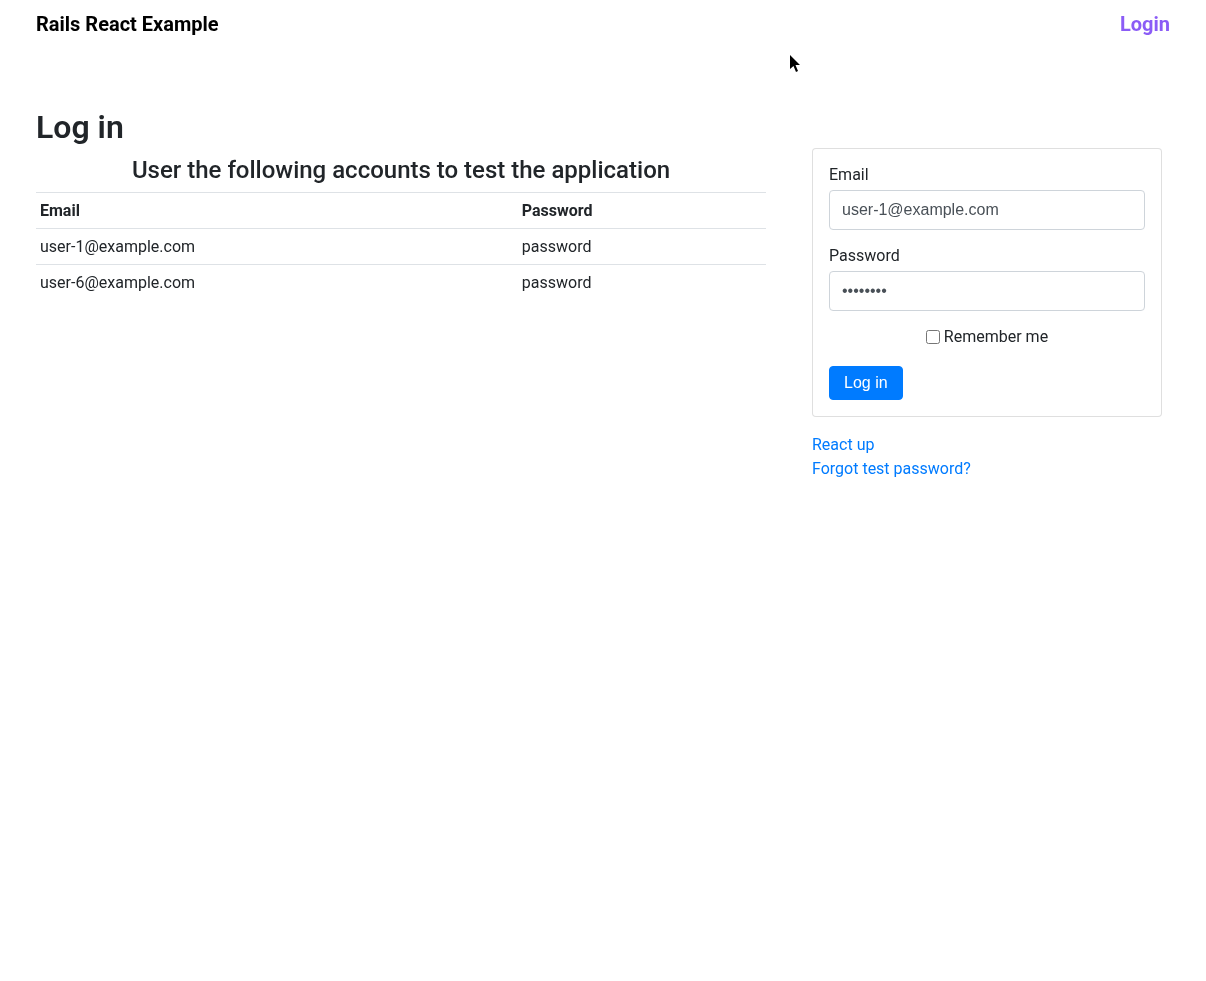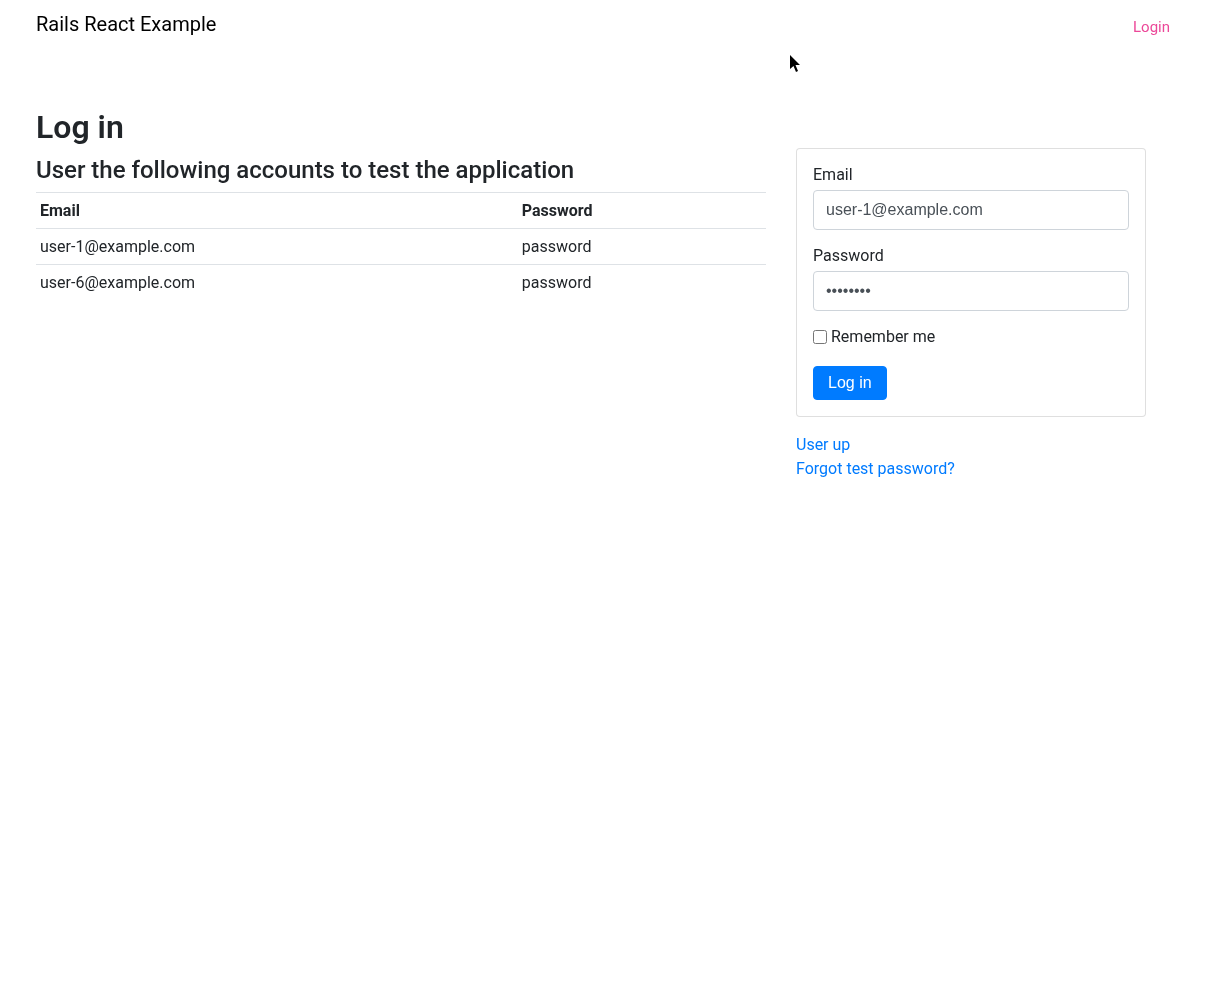--- a/index.html
+++ b/index.html
@@ -9,57 +9,59 @@
     }
     body {
       font-family: -apple-system, BlinkMacSystemFont, "Segoe UI", Roboto, "Helvetica Neue", Arial, sans-serif;
       font-size: 16px;
       color: #212529;
       background: #fff;
     }
     .navbar {
       display: flex;
       justify-content: space-between;
-      align-items: flex-end;
+      align-items: center;
       padding: 12px 36px;
+      font-weight: bold;
     }
     .navbar-brand {
       font-size: 20px;
       color: #000;
       text-decoration: none;
     }
     .navbar-login {
-      color: #ec4899;
+      color: #8b5cf6;
       text-decoration: none;
-      font-size: 15px;
+      font-size: 20px;
     }
     .container {
       padding: 0 36px;
       margin-top: 60px;
     }
     .row {
       display: flex;
-      gap: 30px;
+      gap: 46px;
     }
     .col-left {
       flex: 0 0 730px;
     }
     .col-right {
       flex: 0 0 350px;
       margin-top: 40px;
     }
     h2.page-title {
       font-size: 32px;
       font-weight: 600;
       margin-bottom: 10px;
     }
     h4.subtitle {
       font-size: 24px;
       font-weight: 500;
       margin-bottom: 8px;
+      text-align: center;
     }
     table {
       width: 100%;
       border-collapse: collapse;
     }
     table th, table td {
       text-align: left;
       padding: 8px 4px;
       border-top: 1px solid #dee2e6;
       font-size: 16px;
@@ -91,20 +93,21 @@
       border: 1px solid #ced4da;
       border-radius: 4px;
       line-height: 1.5;
       color: #495057;
       background: #fff;
     }
     .form-check {
       margin-bottom: 20px;
       display: flex;
       align-items: center;
+      justify-content: center;
     }
     .form-check input {
       margin-right: 4px;
       width: 14px;
       height: 14px;
     }
     .btn-primary {
       background: #007bff;
       color: #fff;
       border: 1px solid #007bff;
@@ -173,21 +176,21 @@
           <label>Password</label>
           <input type="password" class="form-control" value="password" style="">
         </div>
         <div class="form-check">
           <input type="checkbox" style="">
           <label>Remember me</label>
         </div>
         <button class="btn-primary">Log in</button>
       </div>
       <div class="links">
-        <a href="#">User up</a>
+        <a href="#">React up</a>
         <a href="#">Forgot test password?</a>
       </div>
     </div>
   </div>
 </div>
 
 <svg class="cursor" width="14" height="18" viewBox="0 0 14 18">
   <path d="M0,0 L0,14 L3.5,11 L6,17 L8,16 L5.5,10 L10,10 Z" fill="#000"></path>
 </svg>
 

